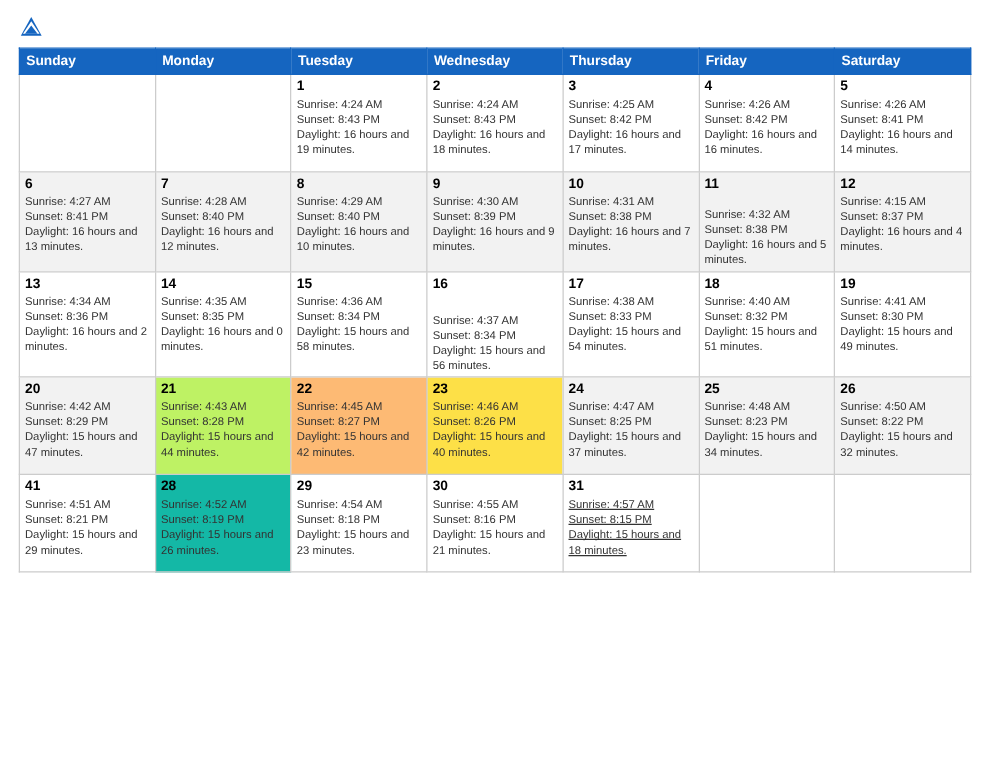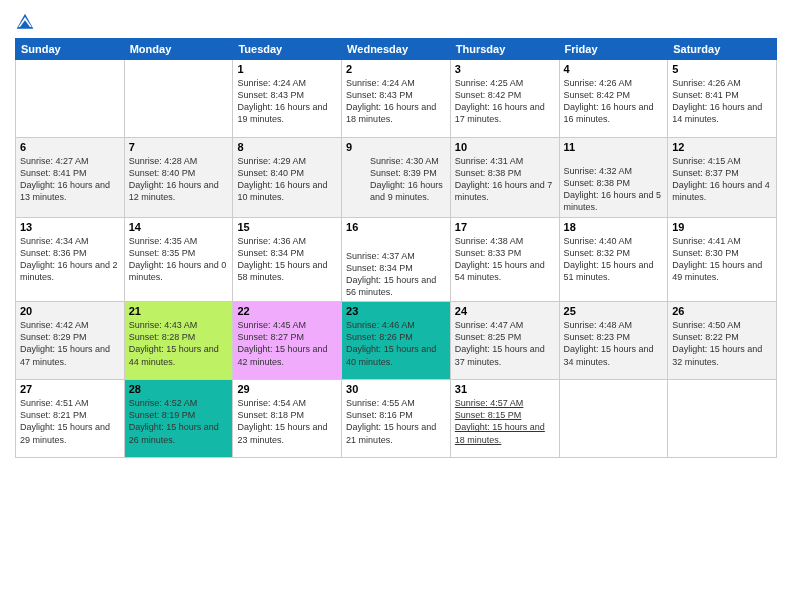--- a/index.html
+++ b/index.html
@@ -181,21 +181,21 @@
 Daylight: 16 hours and 12 minutes.</div>
           </td>
           <td style="background: rgb(242, 242, 242);">
             <span class="day-num">8</span>
             <div class="day-detail" style="white-space: pre-line;">Sunrise: 4:29 AM
 Sunset: 8:40 PM
 Daylight: 16 hours and 10 minutes.</div>
           </td>
           <td style="background: rgb(242, 242, 242);">
             <span class="day-num">9</span>
-            <div class="day-detail" style="white-space: pre-line; margin-left: 24px;">Sunrise: 4:30 AM
+            <div class="day-detail" style="white-space: pre-line;">Sunrise: 4:30 AM
 Sunset: 8:39 PM
 Daylight: 16 hours and 9 minutes.</div>
           </td>
           <td style="background: rgb(242, 242, 242);">
             <span class="day-num">10</span>
             <div class="day-detail" style="white-space: pre-line;">Sunrise: 4:31 AM
 Sunset: 8:38 PM
 Daylight: 16 hours and 7 minutes.</div>
           </td>
           <td style="background: rgb(242, 242, 242);">
@@ -261,27 +261,27 @@
             <div class="day-detail" style="white-space: pre-line;">Sunrise: 4:42 AM
 Sunset: 8:29 PM
 Daylight: 15 hours and 47 minutes.</div>
           </td>
           <td style="background: #bef264;">
             <span class="day-num">21</span>
             <div class="day-detail" style="white-space: pre-line;">Sunrise: 4:43 AM
 Sunset: 8:28 PM
 Daylight: 15 hours and 44 minutes.</div>
           </td>
-          <td style="background: #f0abfc;">
+          <td style="background: #fdba74;">
             <span class="day-num">22</span>
             <div class="day-detail" style="white-space: pre-line;">Sunrise: 4:45 AM
 Sunset: 8:27 PM
 Daylight: 15 hours and 42 minutes.</div>
           </td>
-          <td style="background: #14b8a6; margin-top: 24px;">
+          <td style="background: #fde047; margin-top: 24px;">
             <span class="day-num">23</span>
             <div class="day-detail" style="white-space: pre-line;">Sunrise: 4:46 AM
 Sunset: 8:26 PM
 Daylight: 15 hours and 40 minutes.</div>
           </td>
           <td style="background: rgb(242, 242, 242);">
             <span class="day-num">24</span>
             <div class="day-detail" style="white-space: pre-line;">Sunrise: 4:47 AM
 Sunset: 8:25 PM
 Daylight: 15 hours and 37 minutes.</div>
@@ -294,21 +294,21 @@
           </td>
           <td style="background: rgb(242, 242, 242);">
             <span class="day-num">26</span>
             <div class="day-detail" style="white-space: pre-line;">Sunrise: 4:50 AM
 Sunset: 8:22 PM
 Daylight: 15 hours and 32 minutes.</div>
           </td>
         </tr>
         <tr>
           <td style="background: rgb(255, 255, 255);">
-            <span class="day-num">27</span>
+            <span class="day-num">41</span>
             <div class="day-detail" style="white-space: pre-line;">Sunrise: 4:51 AM
 Sunset: 8:21 PM
 Daylight: 15 hours and 29 minutes.</div>
           </td>
           <td style="background: #14b8a6;">
             <span class="day-num">28</span>
             <div class="day-detail" style="white-space: pre-line;">Sunrise: 4:52 AM
 Sunset: 8:19 PM
 Daylight: 15 hours and 26 minutes.</div>
           </td>

